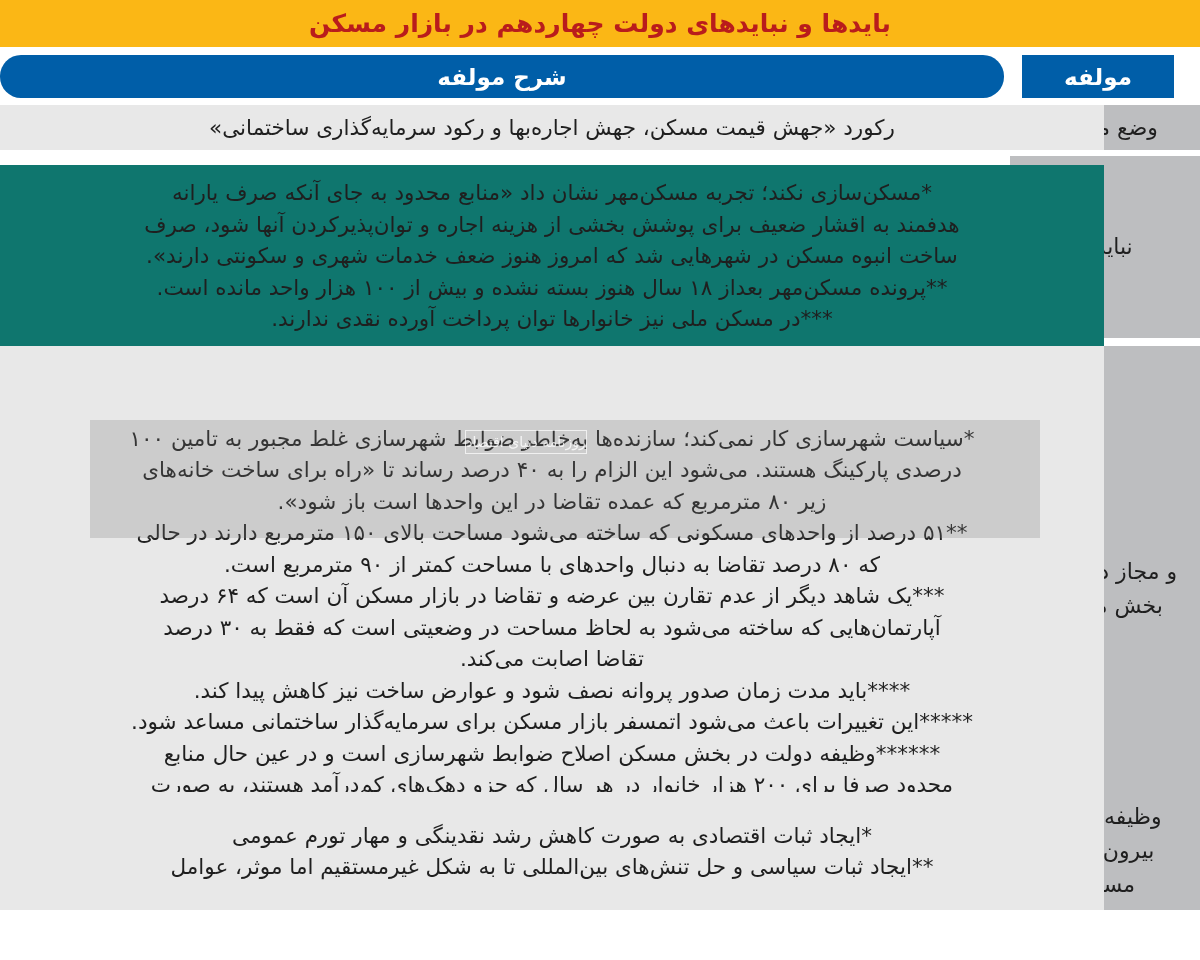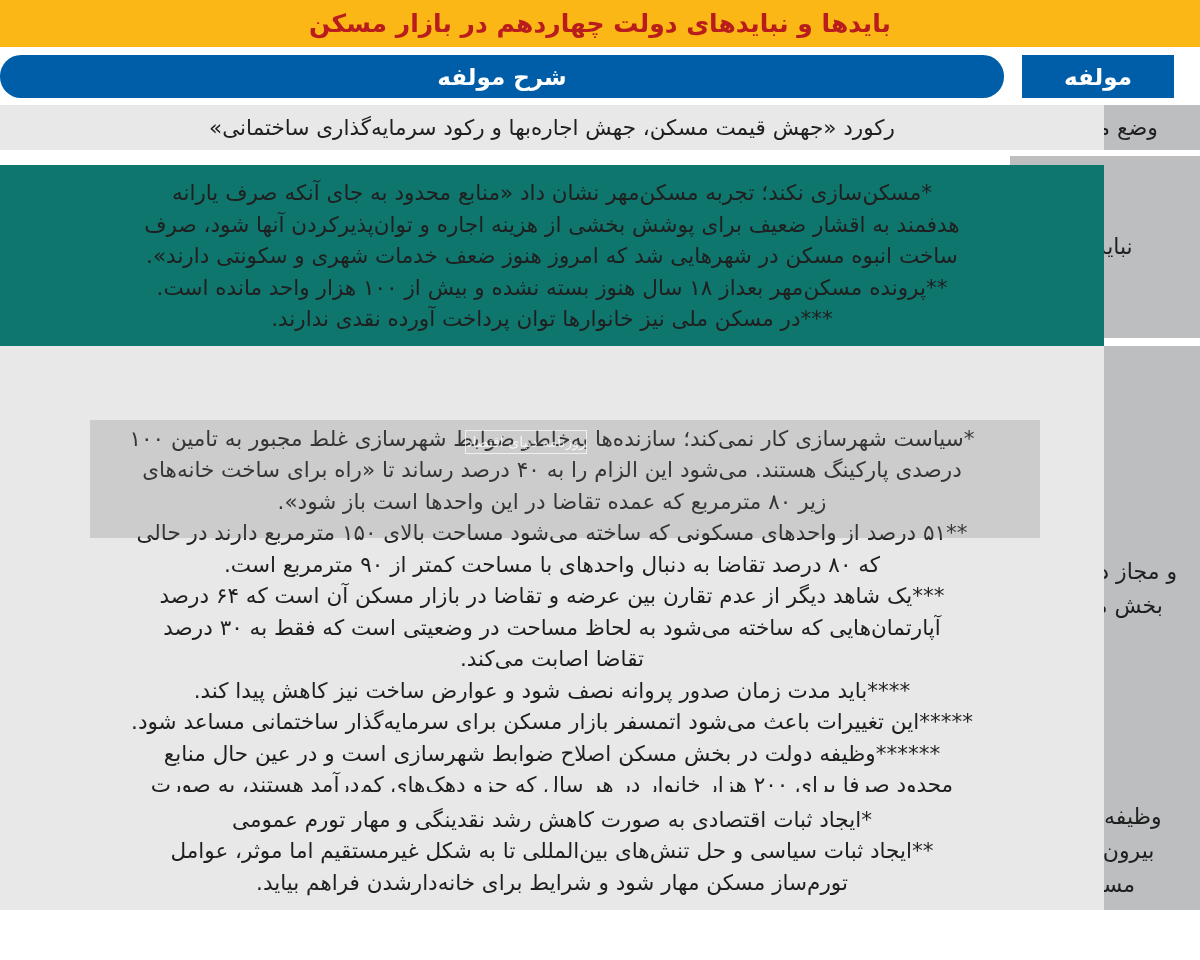--- a/index.html
+++ b/index.html
@@ -103,18 +103,17 @@
   <div>
     <div>وظیفه دولت</div>
     <div>بیرون بازار</div>
     <div>مسکن</div>
   </div>
 </div>
 <div class="cell desc-cell row4" style="background: rgb(232, 232, 232);">
   <div class="desc-inner">
     <div>*ایجاد ثبات اقتصادی به صورت کاهش رشد نقدینگی و مهار تورم عمومی</div>
     <div>**ایجاد ثبات سیاسی و حل تنش‌های بین‌المللی تا به شکل غیرمستقیم اما موثر، عوامل</div>
-    <div>تورم‌ساز مسکن مهار شود و شرایط برای خانه‌دارشدن فراهم بیاید.</div>
   </div>
 </div>
 
 <div class="watermark"></div>
 <div class="watermark-tag">روزنامه دنیای اقتصاد</div>
 
 </body></html>

